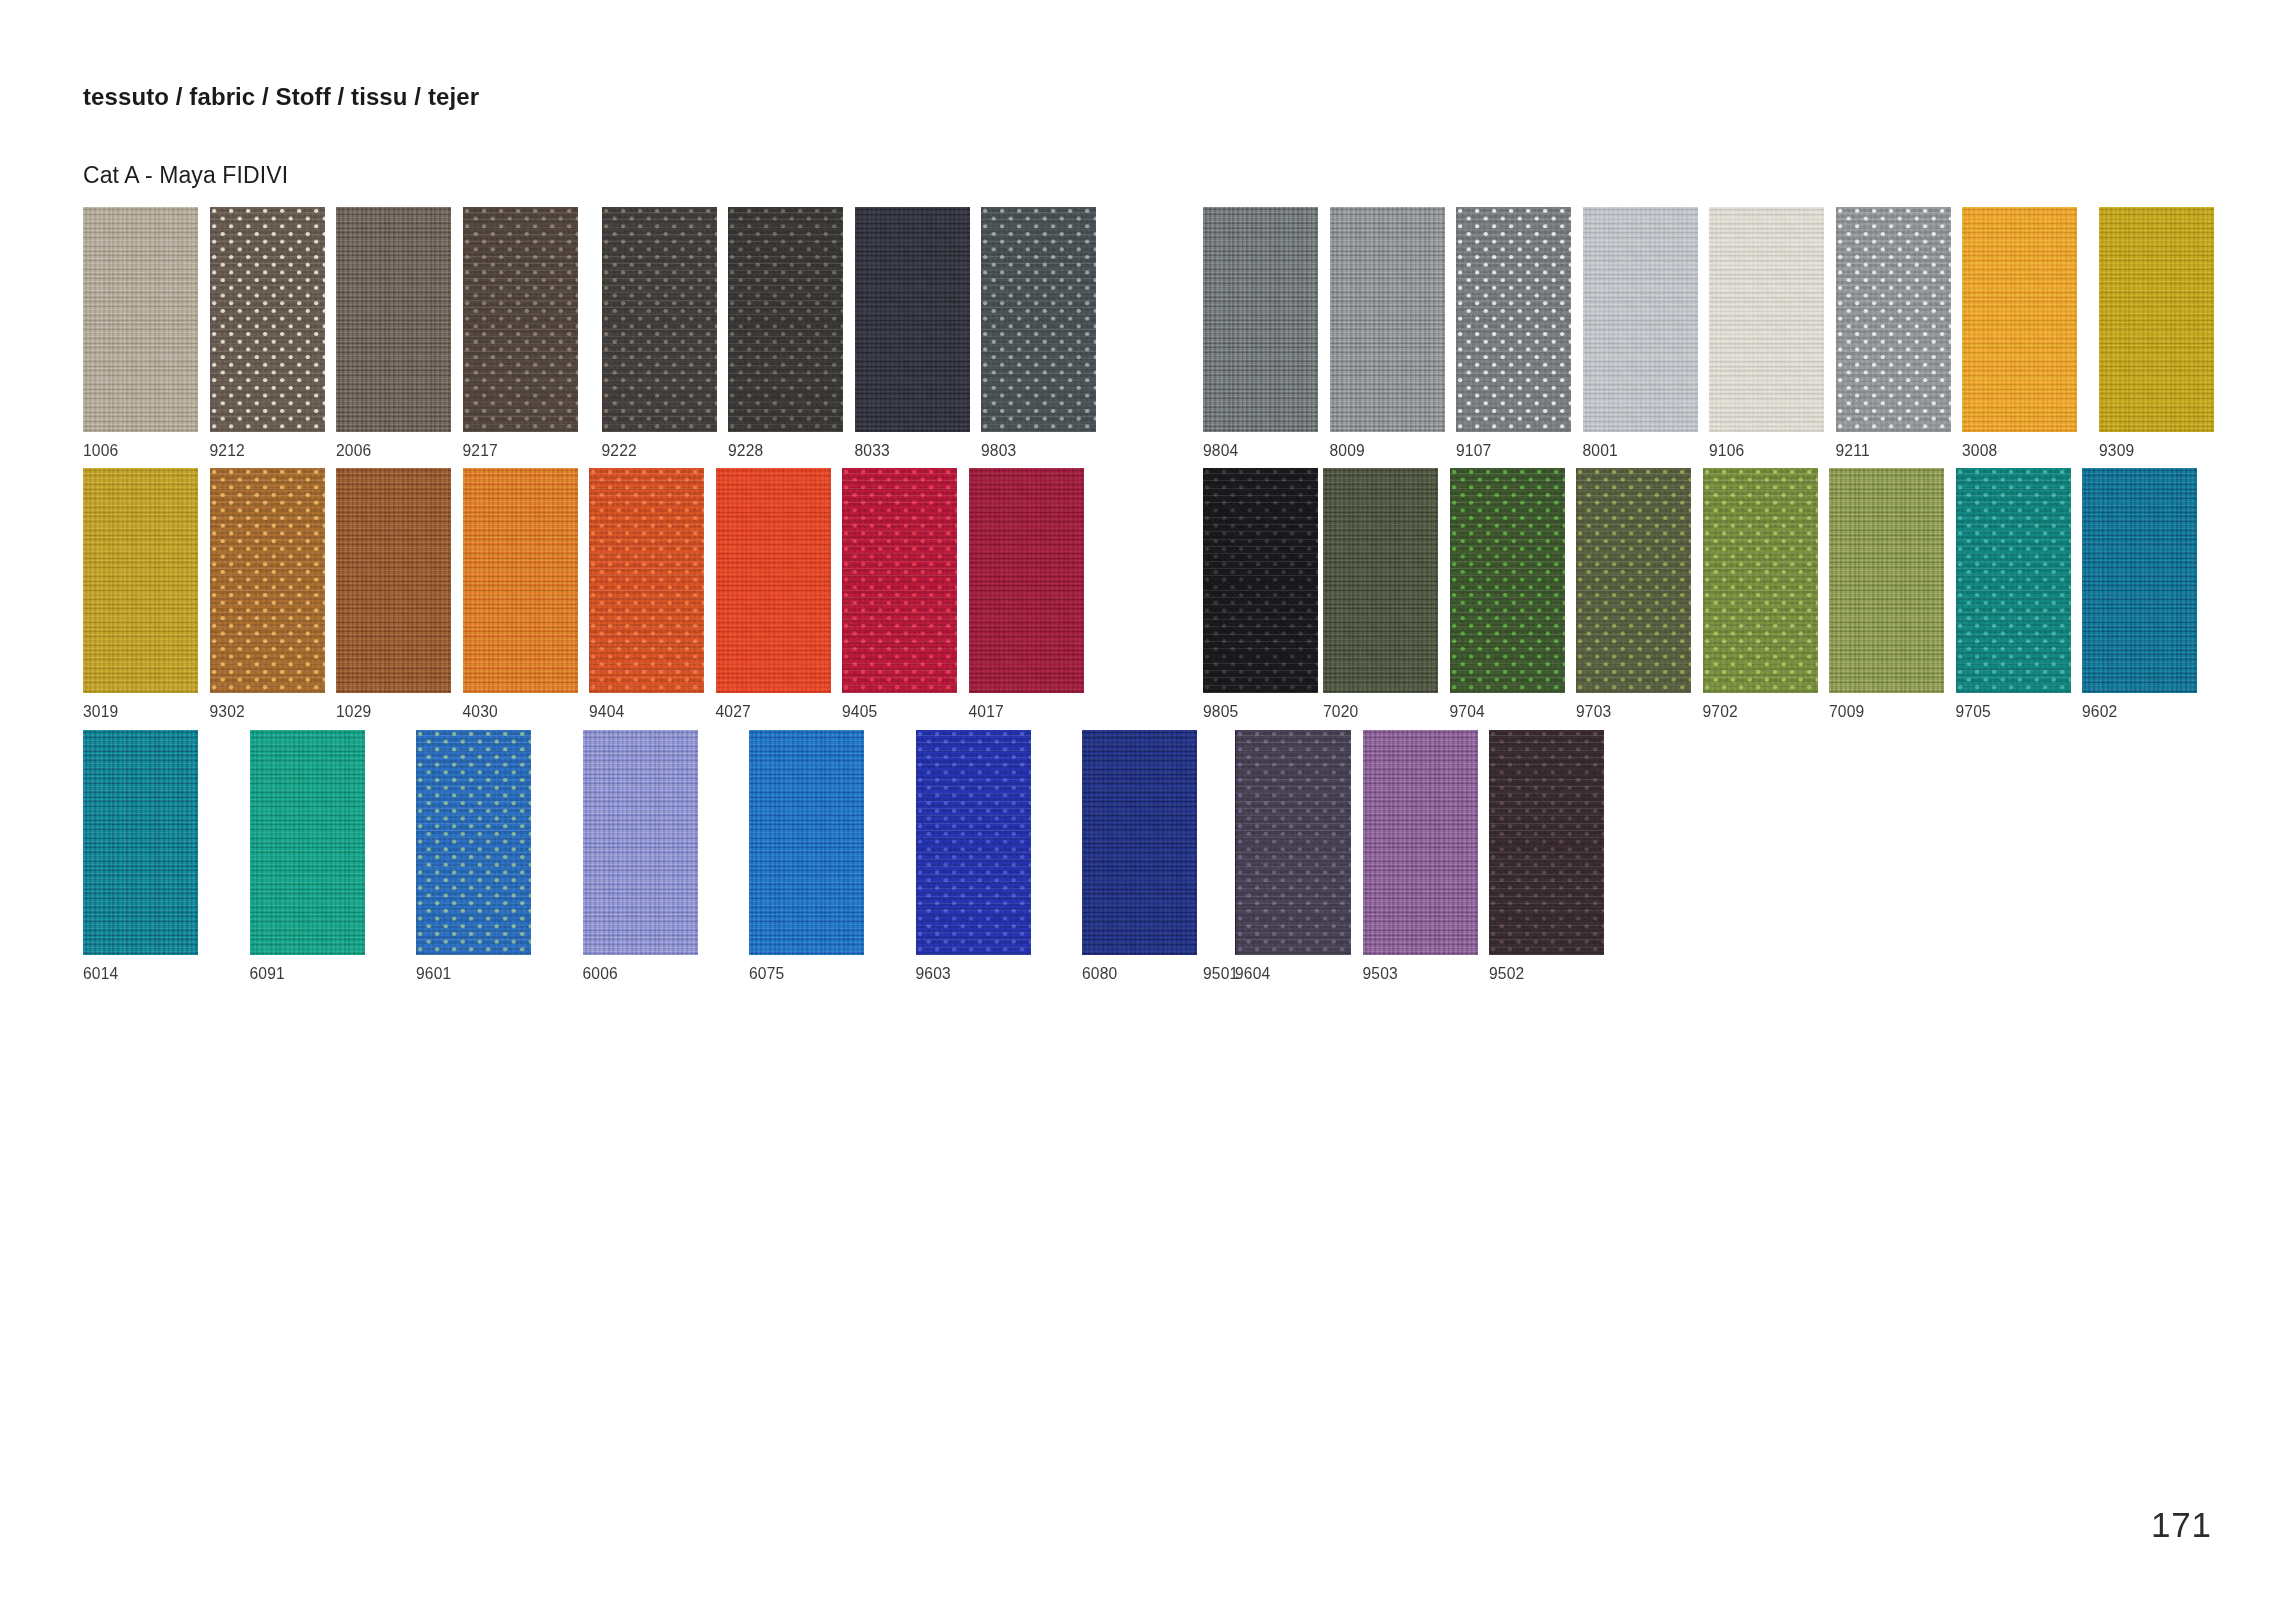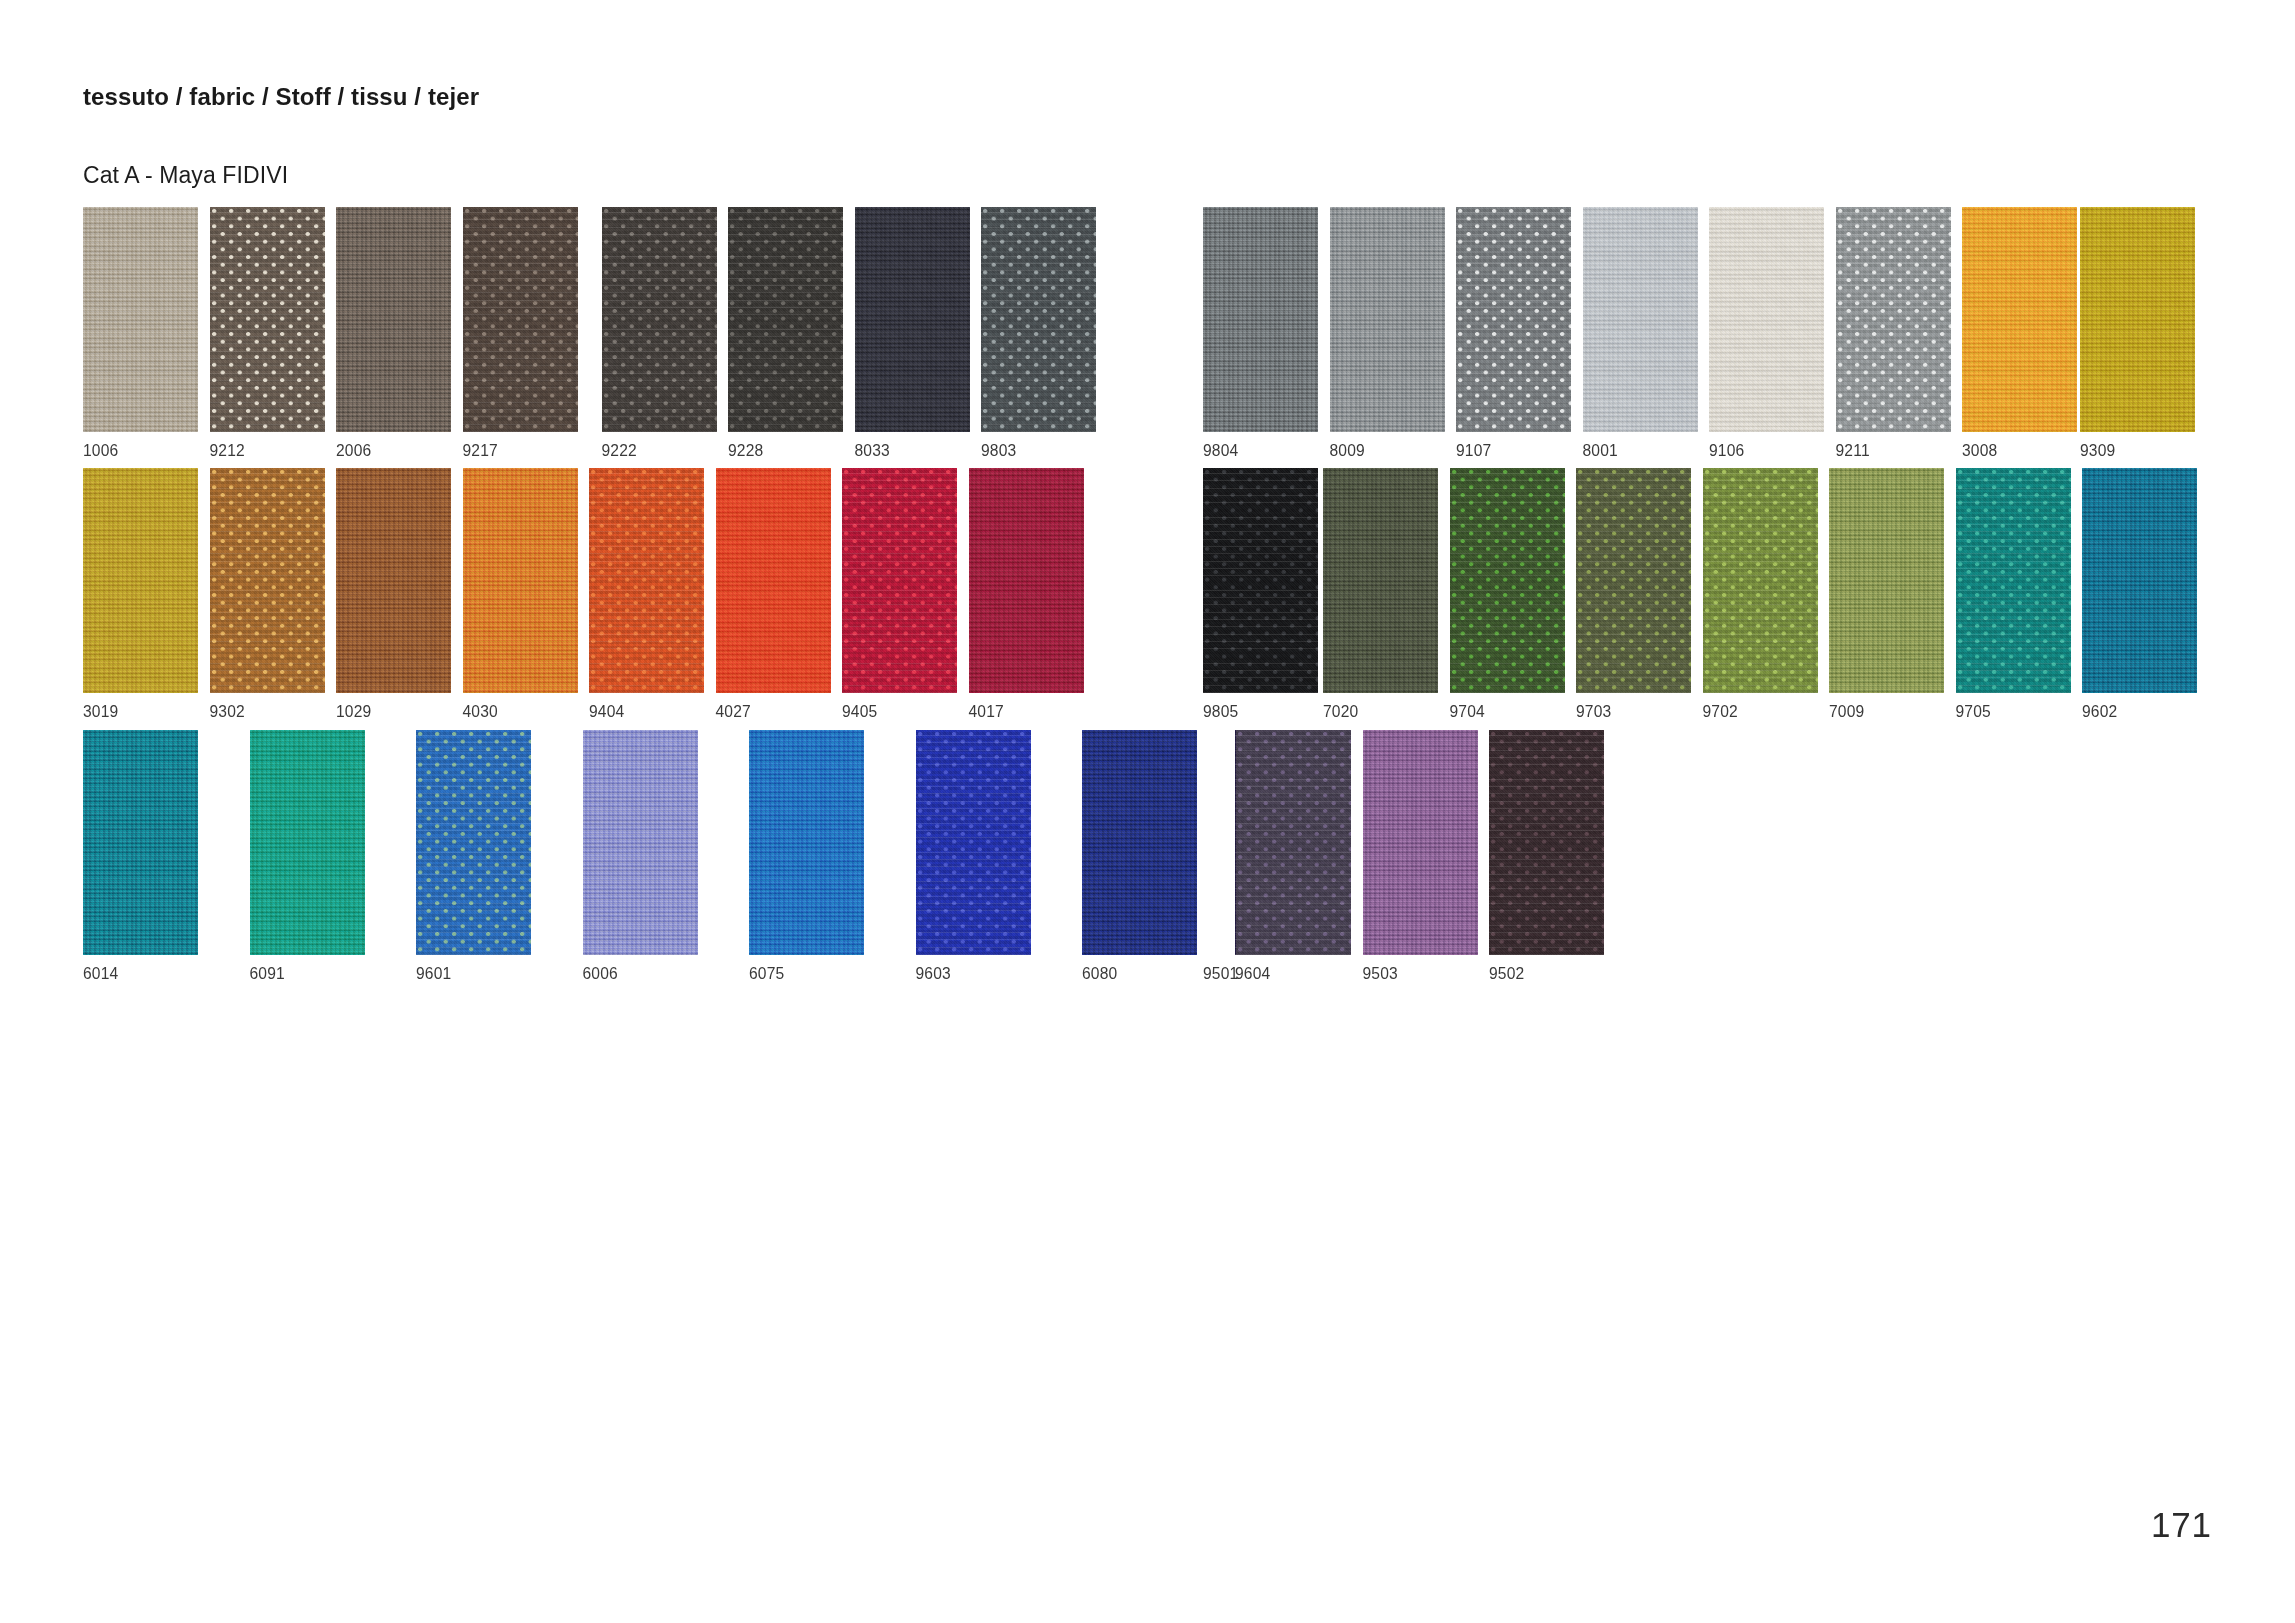--- a/index.html
+++ b/index.html
@@ -331,21 +331,21 @@
         </div>
         <div class="swatch-cell" style="margin-right: 16.5px;">
           <div class="swatch weave-dot" style="background-color: rgb(155, 160, 162); --dot: #e8eaea;">
             <div class="ground"></div>
             <div class="dots"></div>
             <div class="sheen"></div>
             <div class="noise"></div>
           </div>
           <div class="swatch-label">9211</div>
         </div>
-        <div class="swatch-cell" style="margin-right: 8px;">
+        <div class="swatch-cell" style="margin-right: 27px;">
           <div class="swatch weave-plain" style="background-color: rgb(240, 165, 38); --dot: #f7bb51;">
             <div class="noise"></div>
           </div>
           <div class="swatch-label">3008</div>
         </div>
         <div class="swatch-cell" style="margin-right: 16.5px;">
           <div class="swatch weave-plain" style="background-color: rgb(195, 165, 23); --dot: #dabd3e;">
             <div class="noise"></div>
           </div>
           <div class="swatch-label">9309</div>

